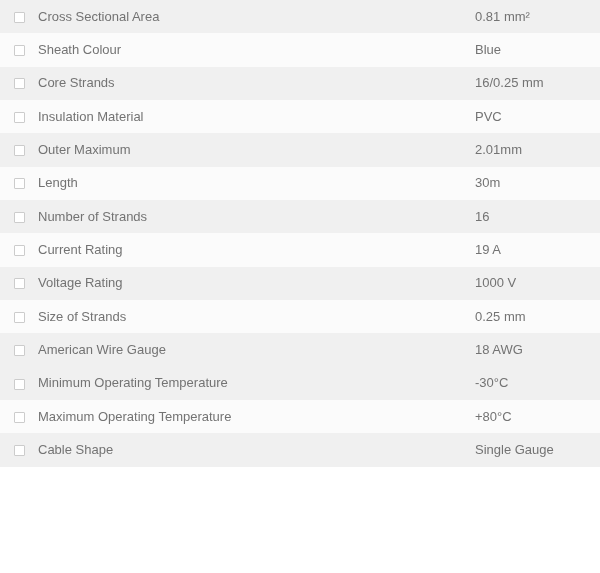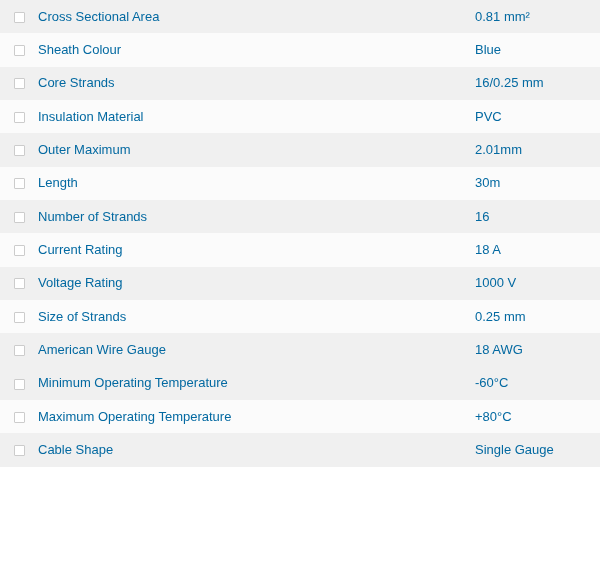--- a/index.html
+++ b/index.html
@@ -21,21 +21,21 @@
   }
   table.spec-table tr {
     height: 33.35px;
   }
   table.spec-table td {
     padding: 0;
     vertical-align: middle;
     font-size: 13px;
     line-height: 16px;
     border: none;
-    color: #0369a1;
+    color: #737373;
   }
   td.col-check {
     width: 38px;
     text-align: center;
   }
   td.col-label {
     width: 437px;
     padding-left: 8px;
     padding-right: 6px;
   }
@@ -104,41 +104,41 @@
       <td class="col-value"><span class="value-text">30m</span></td>
     </tr>
     <tr class="row-odd">
       <td class="col-check"><span class="checkbox"></span></td>
       <td class="col-label"><span class="label-text">Number of Strands</span></td>
       <td class="col-value"><span class="value-text">16</span></td>
     </tr>
     <tr class="row-even">
       <td class="col-check"><span class="checkbox"></span></td>
       <td class="col-label"><span class="label-text">Current Rating</span></td>
-      <td class="col-value"><span class="value-text">18 A</span></td>
+      <td class="col-value"><span class="value-text">19 A</span></td>
     </tr>
     <tr class="row-odd">
       <td class="col-check"><span class="checkbox"></span></td>
       <td class="col-label"><span class="label-text">Voltage Rating</span></td>
       <td class="col-value"><span class="value-text">1000 V</span></td>
     </tr>
     <tr class="row-even">
       <td class="col-check"><span class="checkbox"></span></td>
       <td class="col-label"><span class="label-text">Size of Strands</span></td>
       <td class="col-value"><span class="value-text">0.25 mm</span></td>
     </tr>
     <tr class="row-odd">
       <td class="col-check"><span class="checkbox"></span></td>
       <td class="col-label"><span class="label-text">American Wire Gauge</span></td>
       <td class="col-value"><span class="value-text">18 AWG</span></td>
     </tr>
     <tr class="row-odd">
       <td class="col-check"><span class="checkbox"></span></td>
       <td class="col-label"><span class="label-text">Minimum Operating Temperature</span></td>
-      <td class="col-value"><span class="value-text">-60°C</span></td>
+      <td class="col-value"><span class="value-text">-30°C</span></td>
     </tr>
     <tr class="row-even">
       <td class="col-check"><span class="checkbox"></span></td>
       <td class="col-label"><span class="label-text">Maximum Operating Temperature</span></td>
       <td class="col-value"><span class="value-text">+80°C</span></td>
     </tr>
     <tr class="row-odd">
       <td class="col-check"><span class="checkbox"></span></td>
       <td class="col-label"><span class="label-text">Cable Shape</span></td>
       <td class="col-value"><span class="value-text">Single Gauge</span></td>

